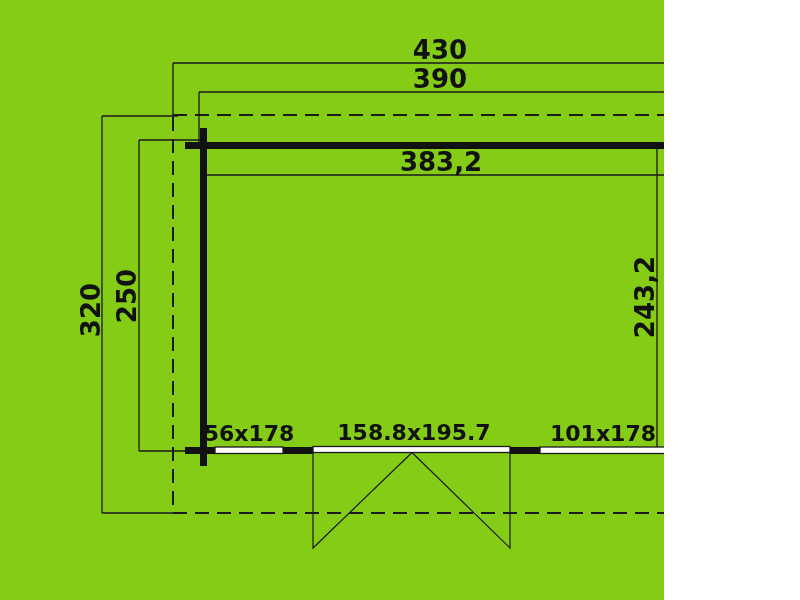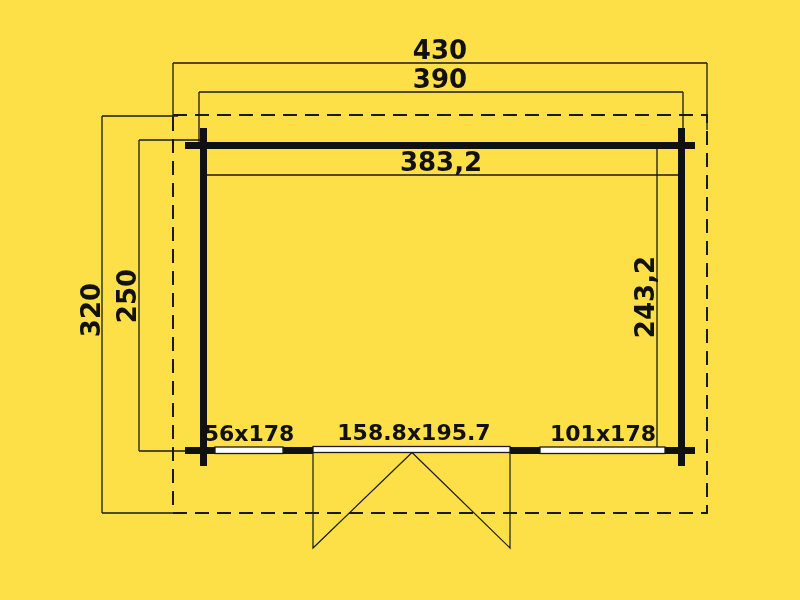--- a/index.html
+++ b/index.html
@@ -2,23 +2,23 @@
 <html><head>
 <meta charset="utf-8">
 <style>
   html, body {
     margin: 0;
     padding: 0;
     background: #ffffff;
   }
   .canvas {
     position: relative;
-    width: 800px;
+    width: 664px;
     height: 600px;
-    background: #fde047;
+    background: #84cc16;
     overflow: hidden;
   }
   svg text {
     font-family: "DejaVu Sans", "Liberation Sans", sans-serif;
     font-weight: bold;
     fill: #111111;
   }
   .dim-text  { font-size: 26px; }
   .open-text { font-size: 22px; }
   .thin   { stroke: #1a1a1a; stroke-width: 1.3; fill: none; }

